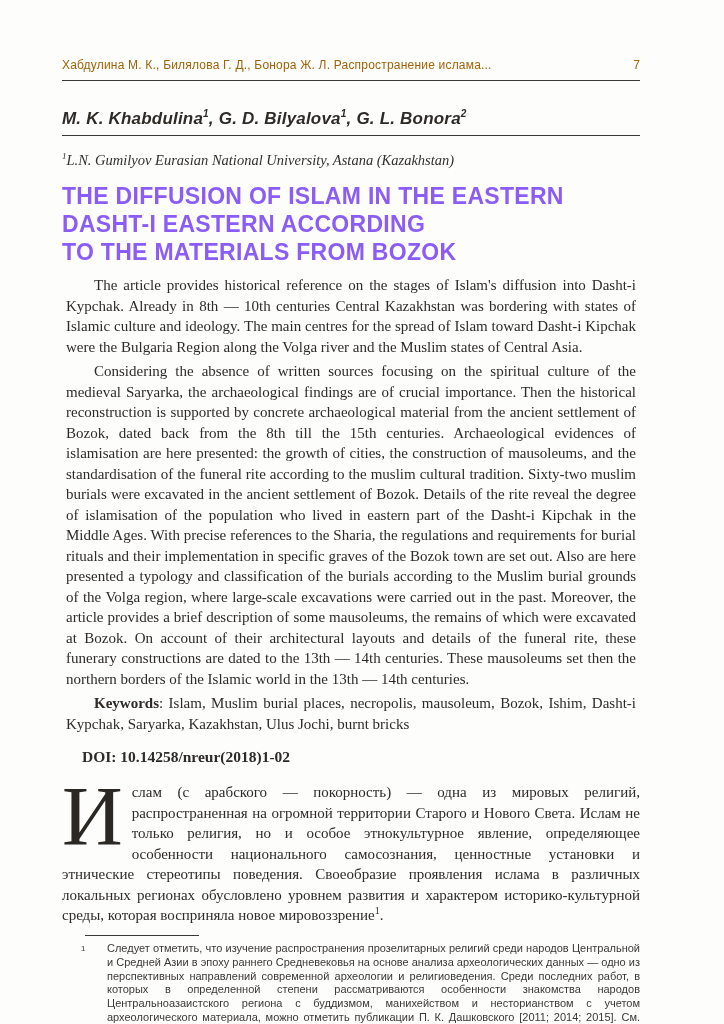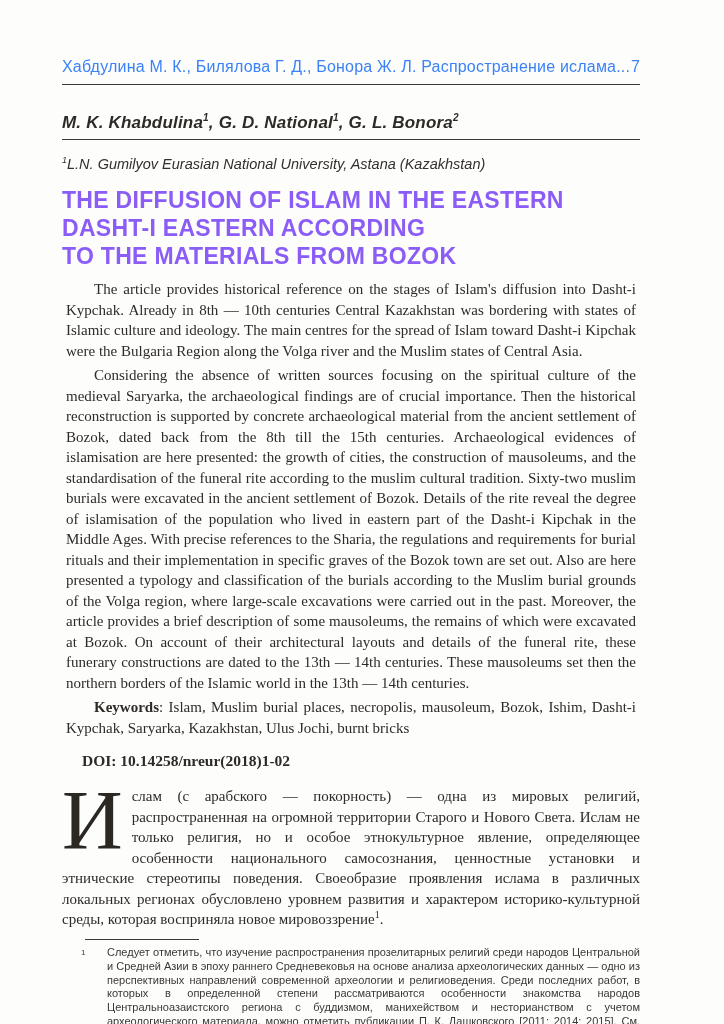--- a/index.html
+++ b/index.html
@@ -13,22 +13,22 @@
     box-sizing: border-box;
     padding: 58px 84px 0 62px;
     color: #2e2b27;
   }
   
   .running-head {
     display: flex;
     justify-content: space-between;
     align-items: baseline;
     font-family: "Liberation Sans", sans-serif;
-    font-size: 16px;
-    color: #3b82f6;
+    font-size: 12px;
+    color: #a16207;
     letter-spacing: 0.2px;
   }
   .rule-strong {
     border: none;
     border-top: 1.6px solid #3c3935;
     margin: 8px 0 0 0;
   }
   
   .authors {
     margin-top: 27px;
@@ -41,21 +41,21 @@
   }
   .authors sup { font-size: 10px; }
   .rule-thin {
     border: none;
     border-top: 1.1px solid #3c3935;
     margin: 6px 0 0 0;
   }
   
   .affiliations {
     margin-top: 11px;
-    font-family: Liberation Sans, sans-serif;
+    font-family: Liberation Serif, serif;
     font-style: italic;
     font-size: 14.5px;
     line-height: 19px;
     color: #33302c;
   }
   .affiliations sup { font-size: 9px; }
   
   .article-title {
     margin-top: 13px;
     font-family: "Liberation Sans", sans-serif;
@@ -129,21 +129,21 @@
 
 <div class="page">
 
   <div class="running-head">
     <span>Хабдулина М. К., Билялова Г. Д., Бонора Ж. Л. Распространение ислама...</span>
     <span>7</span>
   </div>
   <hr class="rule-strong">
 
   <div class="authors">
-    <span>M. K. Khabdulina</span><sup>1</sup><span>, </span><span>G. D. National</span><sup>1</sup><span>, </span><span>G. L. Bonora</span><sup>2</sup>
+    <span>M. K. Khabdulina</span><sup>1</sup><span>, </span><span>G. D. Bilyalova</span><sup>1</sup><span>, </span><span>G. L. Bonora</span><sup>2</sup>
   </div>
   <hr class="rule-thin">
 
   <div class="affiliations">
     <div><sup>1</sup><span>L.N. Gumilyov Eurasian National University, Astana (Kazakhstan)</span></div>
   </div>
 
   <div class="article-title">
     <div>THE DIFFUSION OF ISLAM IN THE EASTERN</div>
     <div>DASHT-I EASTERN ACCORDING</div>

